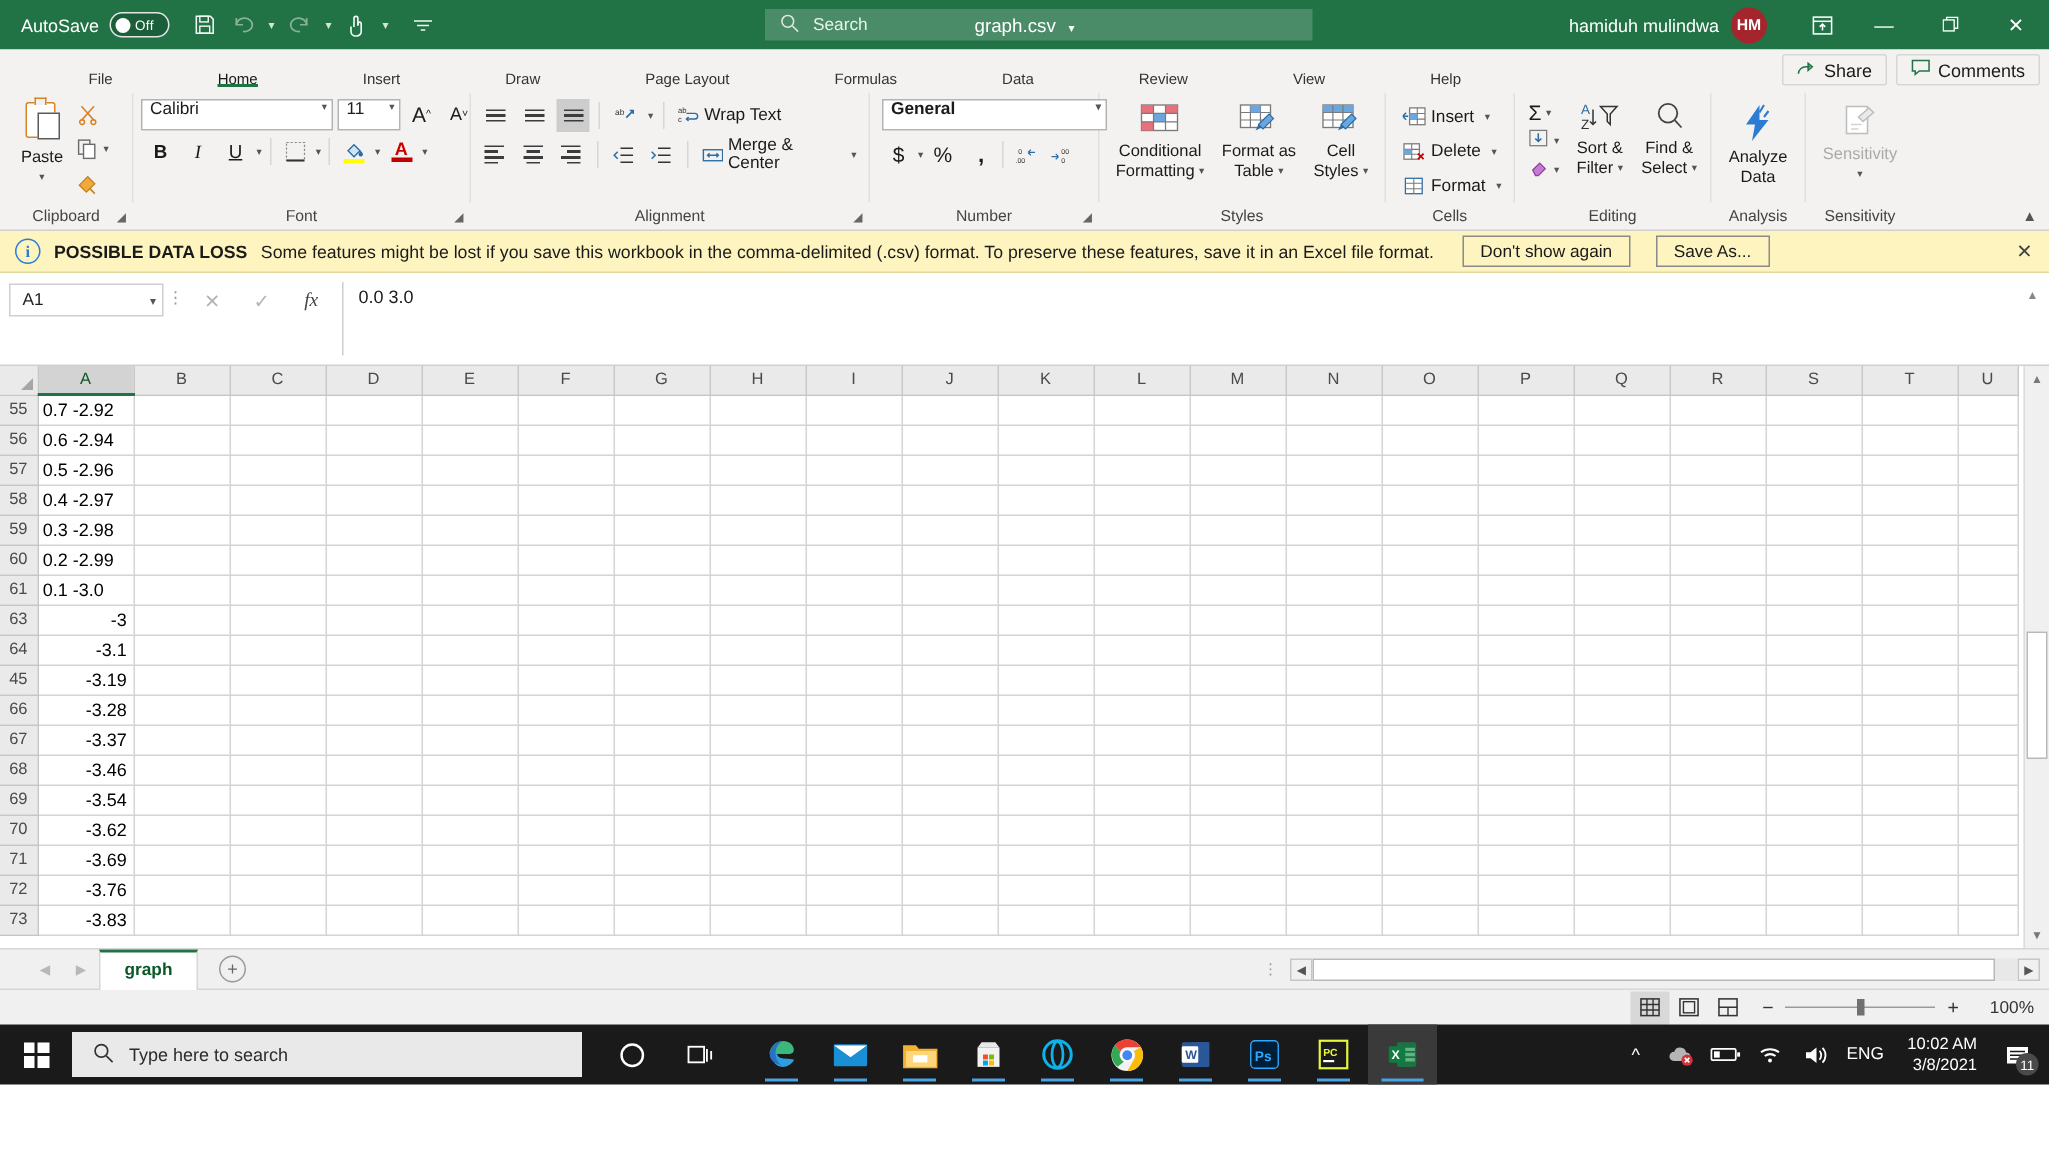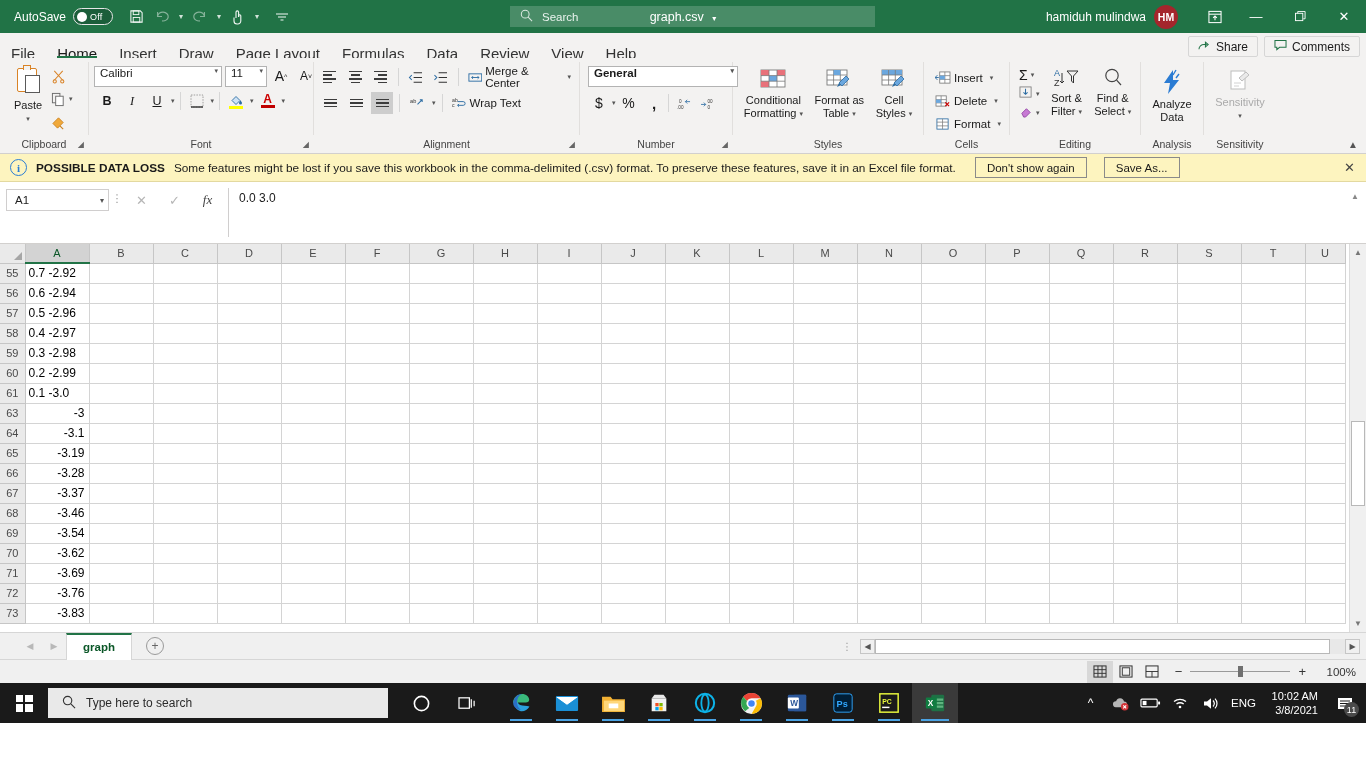--- a/index.html
+++ b/index.html
@@ -49,22 +49,23 @@
   }
   .wbtn { width:44px;height:33px;display:flex;align-items:center;justify-content:center;color:#fff;font-size:13px;}
   .ribbonopt { width:38px;height:33px;display:flex;align-items:center;justify-content:center;color:#fff;font-size:13px;}
 
   
   #tabstrip {
     height:25px; background:#f3f2f1; display:flex; align-items:flex-end;
     position:relative; border-bottom:0;
   }
   .rtab {
-    padding:16px 11px; height:24px; line-height:24px; font-size:15px; color:#333;
+    padding:16px 11px; height:24px; line-height:24px; font-size:10px; color:#333;
     position:relative;
+    margin-left:48px;
   }
   .rtab.active { color:#1a1a1a; font-weight:400; }
   .rtab.active:after {
     content:""; position:absolute; left:11px; right:11px; bottom:0; height:2.5px; background:#217346;
   }
   #tabstrip-right { position:absolute; right:6px; bottom:1px; display:flex; gap:6px; }
   .tsbtn {
     height:21px; padding:0 9px; border:1px solid #d6d6d6; background:#f3f2f1;
     font-size:12px; color:#1a1a1a; display:flex; align-items:center; gap:5px;
     border-radius:2px;
@@ -461,20 +462,61 @@
     </div>
     <div class="cap">
       <span>Font</span>
       <span class="dlg">◢</span>
     </div>
   </div>
   <div class="grpsep"></div>
 
   <div class="grp" id="g-align" style="width:265px;">
     <div class="body" style="flex-direction:column;gap:4px;padding-top:5px;">
+      <div class="row" style="display:flex;align-items:center;gap:4px;">
+        <span class="fbtn">
+            <span class="alignglyph">
+              <i></i>
+              <i></i>
+              <i></i>
+            </span>
+          </span>
+        <span class="fbtn">
+            <span class="alignglyph">
+              <i></i>
+              <i></i>
+              <i></i>
+            </span>
+          </span>
+        <span class="fbtn" style="background:#cdcdcd;">
+            <span class="alignglyph">
+              <i></i>
+              <i></i>
+              <i></i>
+            </span>
+          </span>
+        <span class="vsep"></span>
+        <span class="fbtn">
+          <svg width="15" height="14" viewBox="0 0 16 15">
+              <text x="0" y="7" font-size="6" fill="#333" font-family="sans-serif">ab</text>
+              <path d="M8 9l5-5M10.5 4h2.5v2.5" stroke="#2b6ca3" stroke-width="1.1" fill="none"></path>
+            </svg>
+        </span>
+        <span class="cv">▾</span>
+        <span class="vsep"></span>
+        <span class="smbtn">
+          <svg width="15" height="14" viewBox="0 0 16 15">
+              <text x="0" y="6" font-size="5.5" fill="#333" font-family="sans-serif">ab</text>
+              <text x="0" y="12" font-size="5.5" fill="#333" font-family="sans-serif">c</text>
+              <path d="M6 10h6a2 2 0 0 0 0-4H6" fill="none" stroke="#2b6ca3" stroke-width="1"></path>
+              <path d="M7.5 8.5L6 10l1.5 1.5" fill="none" stroke="#2b6ca3" stroke-width="1"></path>
+            </svg>
+          <span>Wrap Text</span>
+        </span>
+      </div>
       <div class="row" style="display:flex;align-items:center;gap:4px;">
         <span class="fbtn">
             <span class="alignglyph">
               <i></i>
               <i style="width:9px;"></i>
               <i></i>
               <i style="width:9px;"></i>
             </span>
           </span>
         <span class="fbtn">
@@ -507,61 +549,20 @@
             </svg>
         </span>
         <span class="vsep"></span>
         <span class="smbtn">
           <svg width="15" height="13" viewBox="0 0 16 14">
               <rect x="1" y="3" width="14" height="8" fill="none" stroke="#2b6ca3" stroke-width="1"></rect>
               <path d="M4 7h8M5.5 5.5L4 7l1.5 1.5M10.5 5.5L12 7l-1.5 1.5" fill="none" stroke="#2b6ca3" stroke-width="1"></path>
             </svg>
           <span>Merge &amp; Center</span>
           <span class="cv">▾</span>
-        </span>
-      </div>
-      <div class="row" style="display:flex;align-items:center;gap:4px;">
-        <span class="fbtn">
-            <span class="alignglyph">
-              <i></i>
-              <i></i>
-              <i></i>
-            </span>
-          </span>
-        <span class="fbtn">
-            <span class="alignglyph">
-              <i></i>
-              <i></i>
-              <i></i>
-            </span>
-          </span>
-        <span class="fbtn" style="background:#cdcdcd;">
-            <span class="alignglyph">
-              <i></i>
-              <i></i>
-              <i></i>
-            </span>
-          </span>
-        <span class="vsep"></span>
-        <span class="fbtn">
-          <svg width="15" height="14" viewBox="0 0 16 15">
-              <text x="0" y="7" font-size="6" fill="#333" font-family="sans-serif">ab</text>
-              <path d="M8 9l5-5M10.5 4h2.5v2.5" stroke="#2b6ca3" stroke-width="1.1" fill="none"></path>
-            </svg>
-        </span>
-        <span class="cv">▾</span>
-        <span class="vsep"></span>
-        <span class="smbtn">
-          <svg width="15" height="14" viewBox="0 0 16 15">
-              <text x="0" y="6" font-size="5.5" fill="#333" font-family="sans-serif">ab</text>
-              <text x="0" y="12" font-size="5.5" fill="#333" font-family="sans-serif">c</text>
-              <path d="M6 10h6a2 2 0 0 0 0-4H6" fill="none" stroke="#2b6ca3" stroke-width="1"></path>
-              <path d="M7.5 8.5L6 10l1.5 1.5" fill="none" stroke="#2b6ca3" stroke-width="1"></path>
-            </svg>
-          <span>Wrap Text</span>
         </span>
       </div>
     </div>
     <div class="cap">
       <span>Alignment</span>
       <span class="dlg">◢</span>
     </div>
   </div>
   <div class="grpsep"></div>
 
@@ -1086,21 +1087,21 @@
             <td class="cell txt"></td>
             <td class="cell txt"></td>
             <td class="cell txt"></td>
             <td class="cell txt"></td>
             <td class="cell txt"></td>
             <td class="cell txt"></td>
             <td class="cell txt"></td>
             <td class="cell txt"></td>
           </tr>
           <tr>
-            <th class="rowhdr">65</th>
+            <th class="rowhdr">45</th>
             <td class="cell ca num">-3.19</td>
             <td class="cell txt"></td>
             <td class="cell txt"></td>
             <td class="cell txt"></td>
             <td class="cell txt"></td>
             <td class="cell txt"></td>
             <td class="cell txt"></td>
             <td class="cell txt"></td>
             <td class="cell txt"></td>
             <td class="cell txt"></td>

